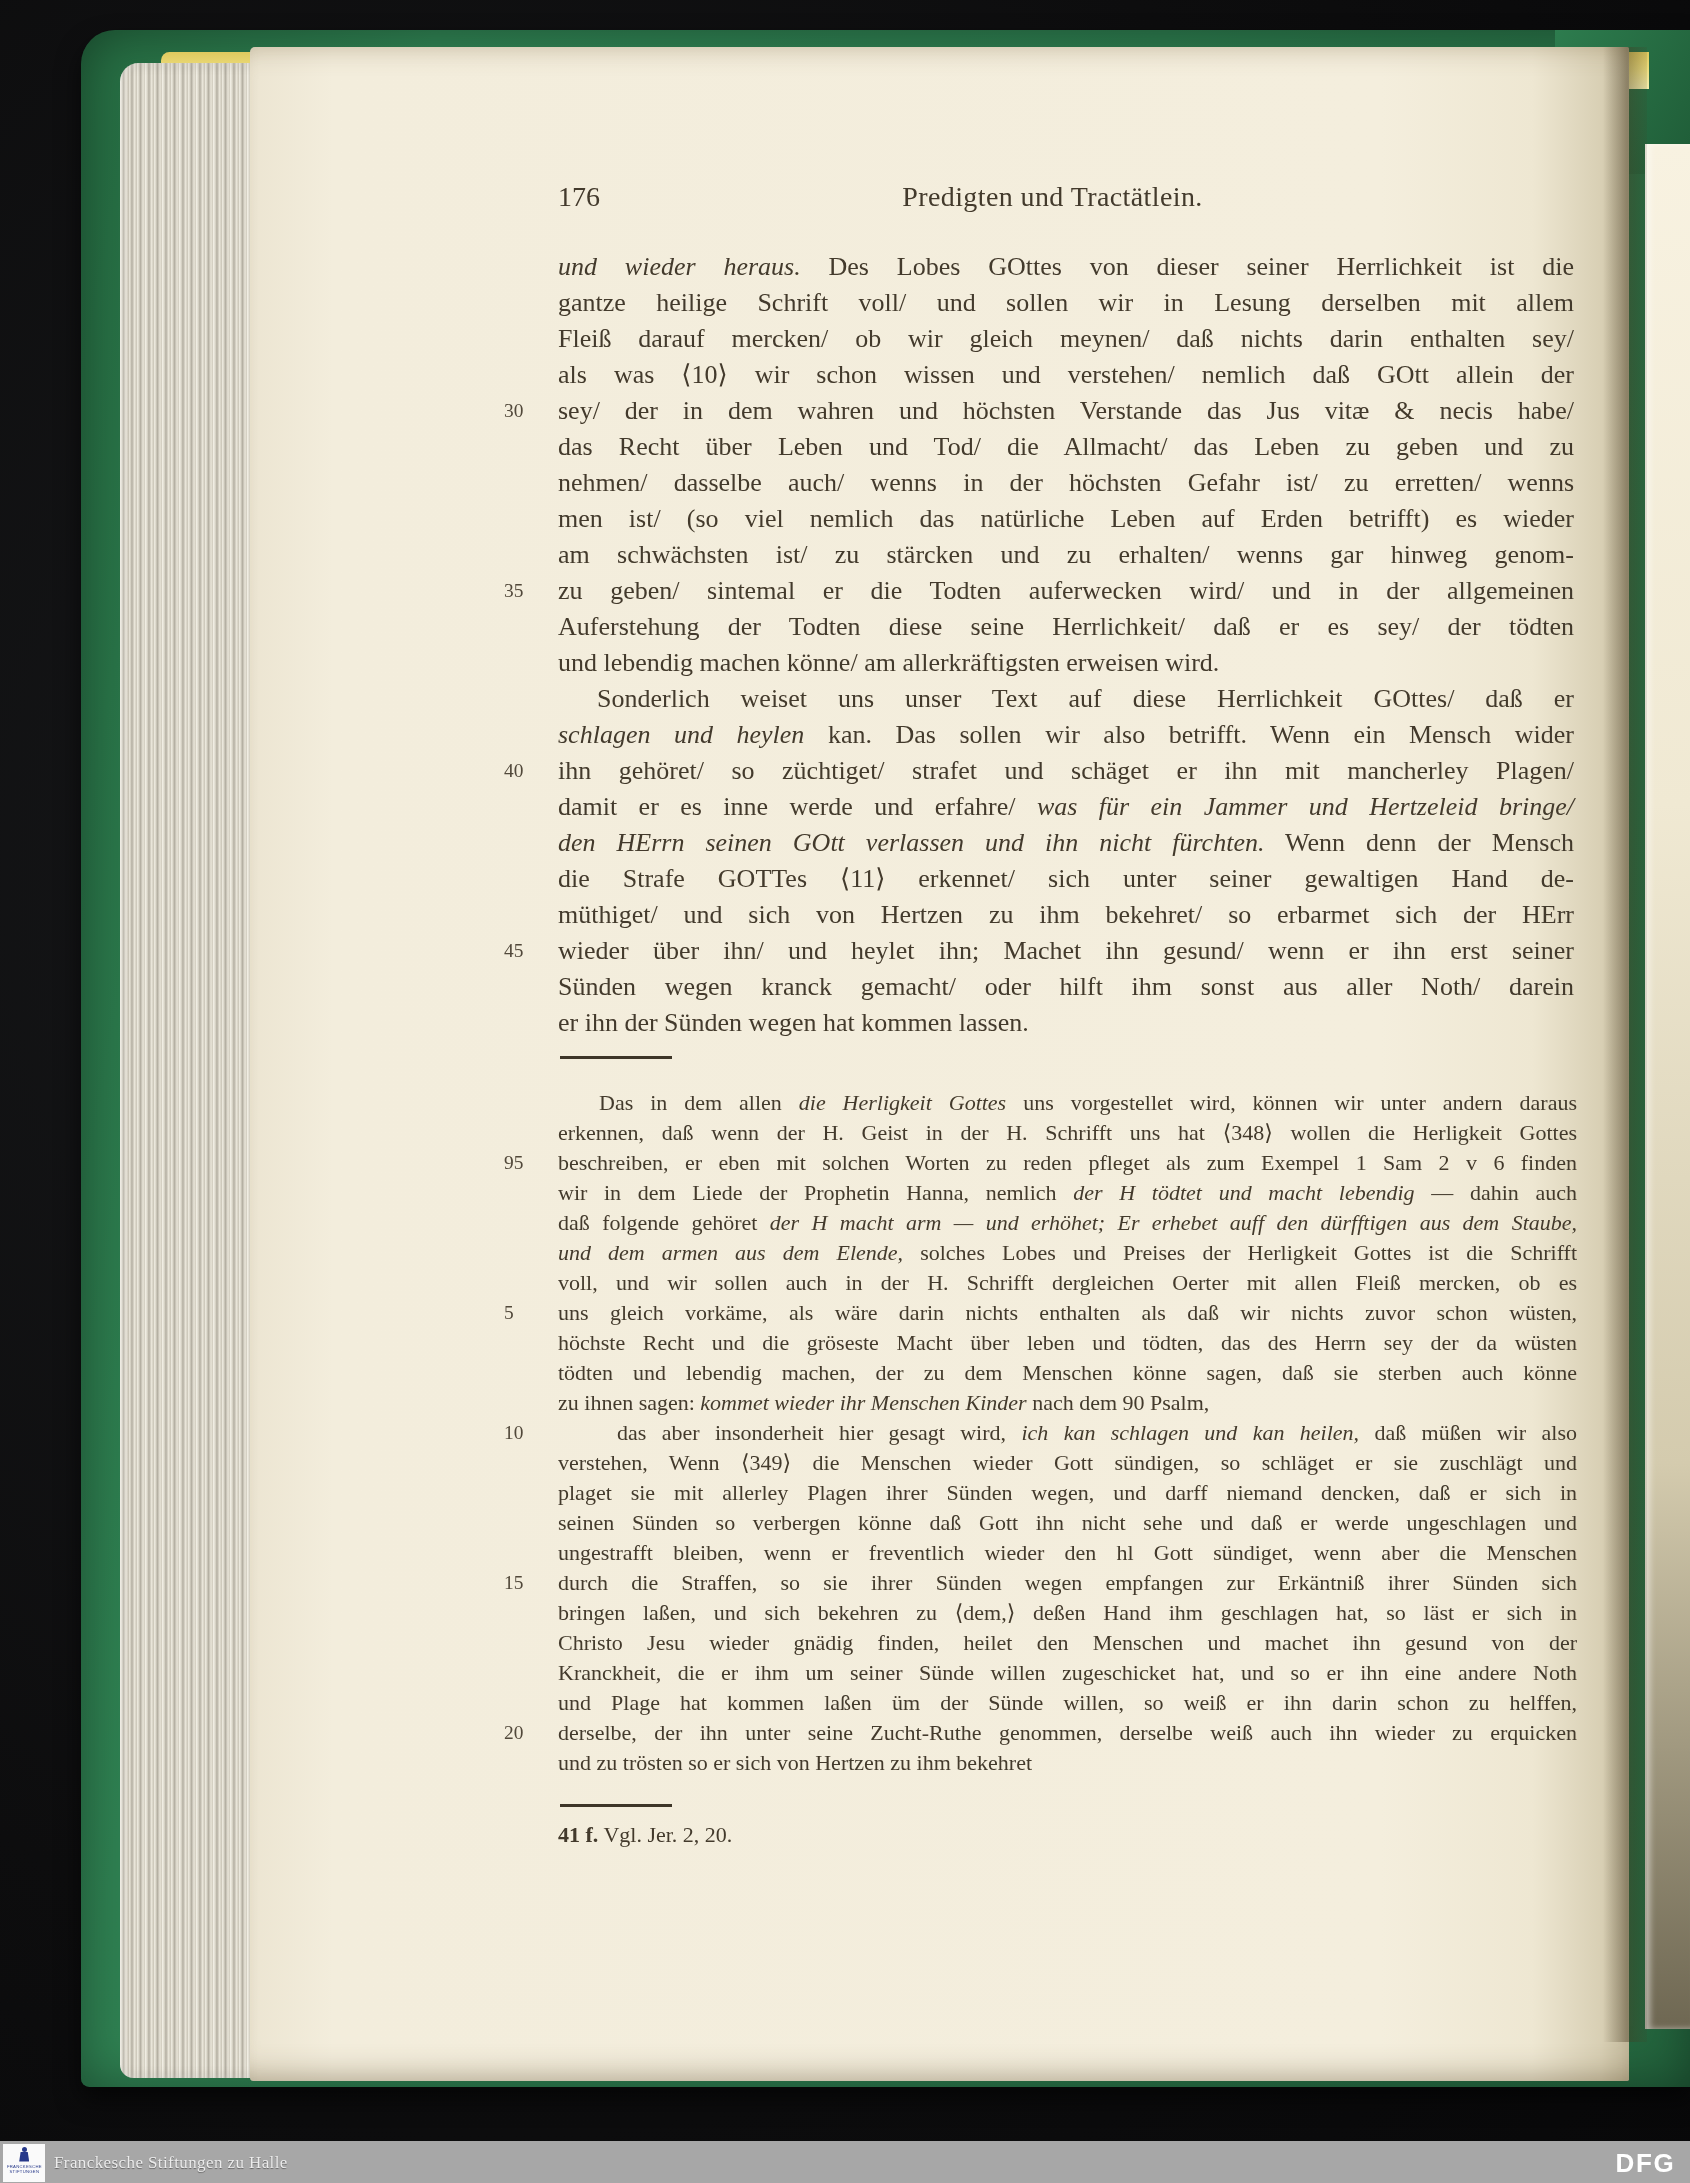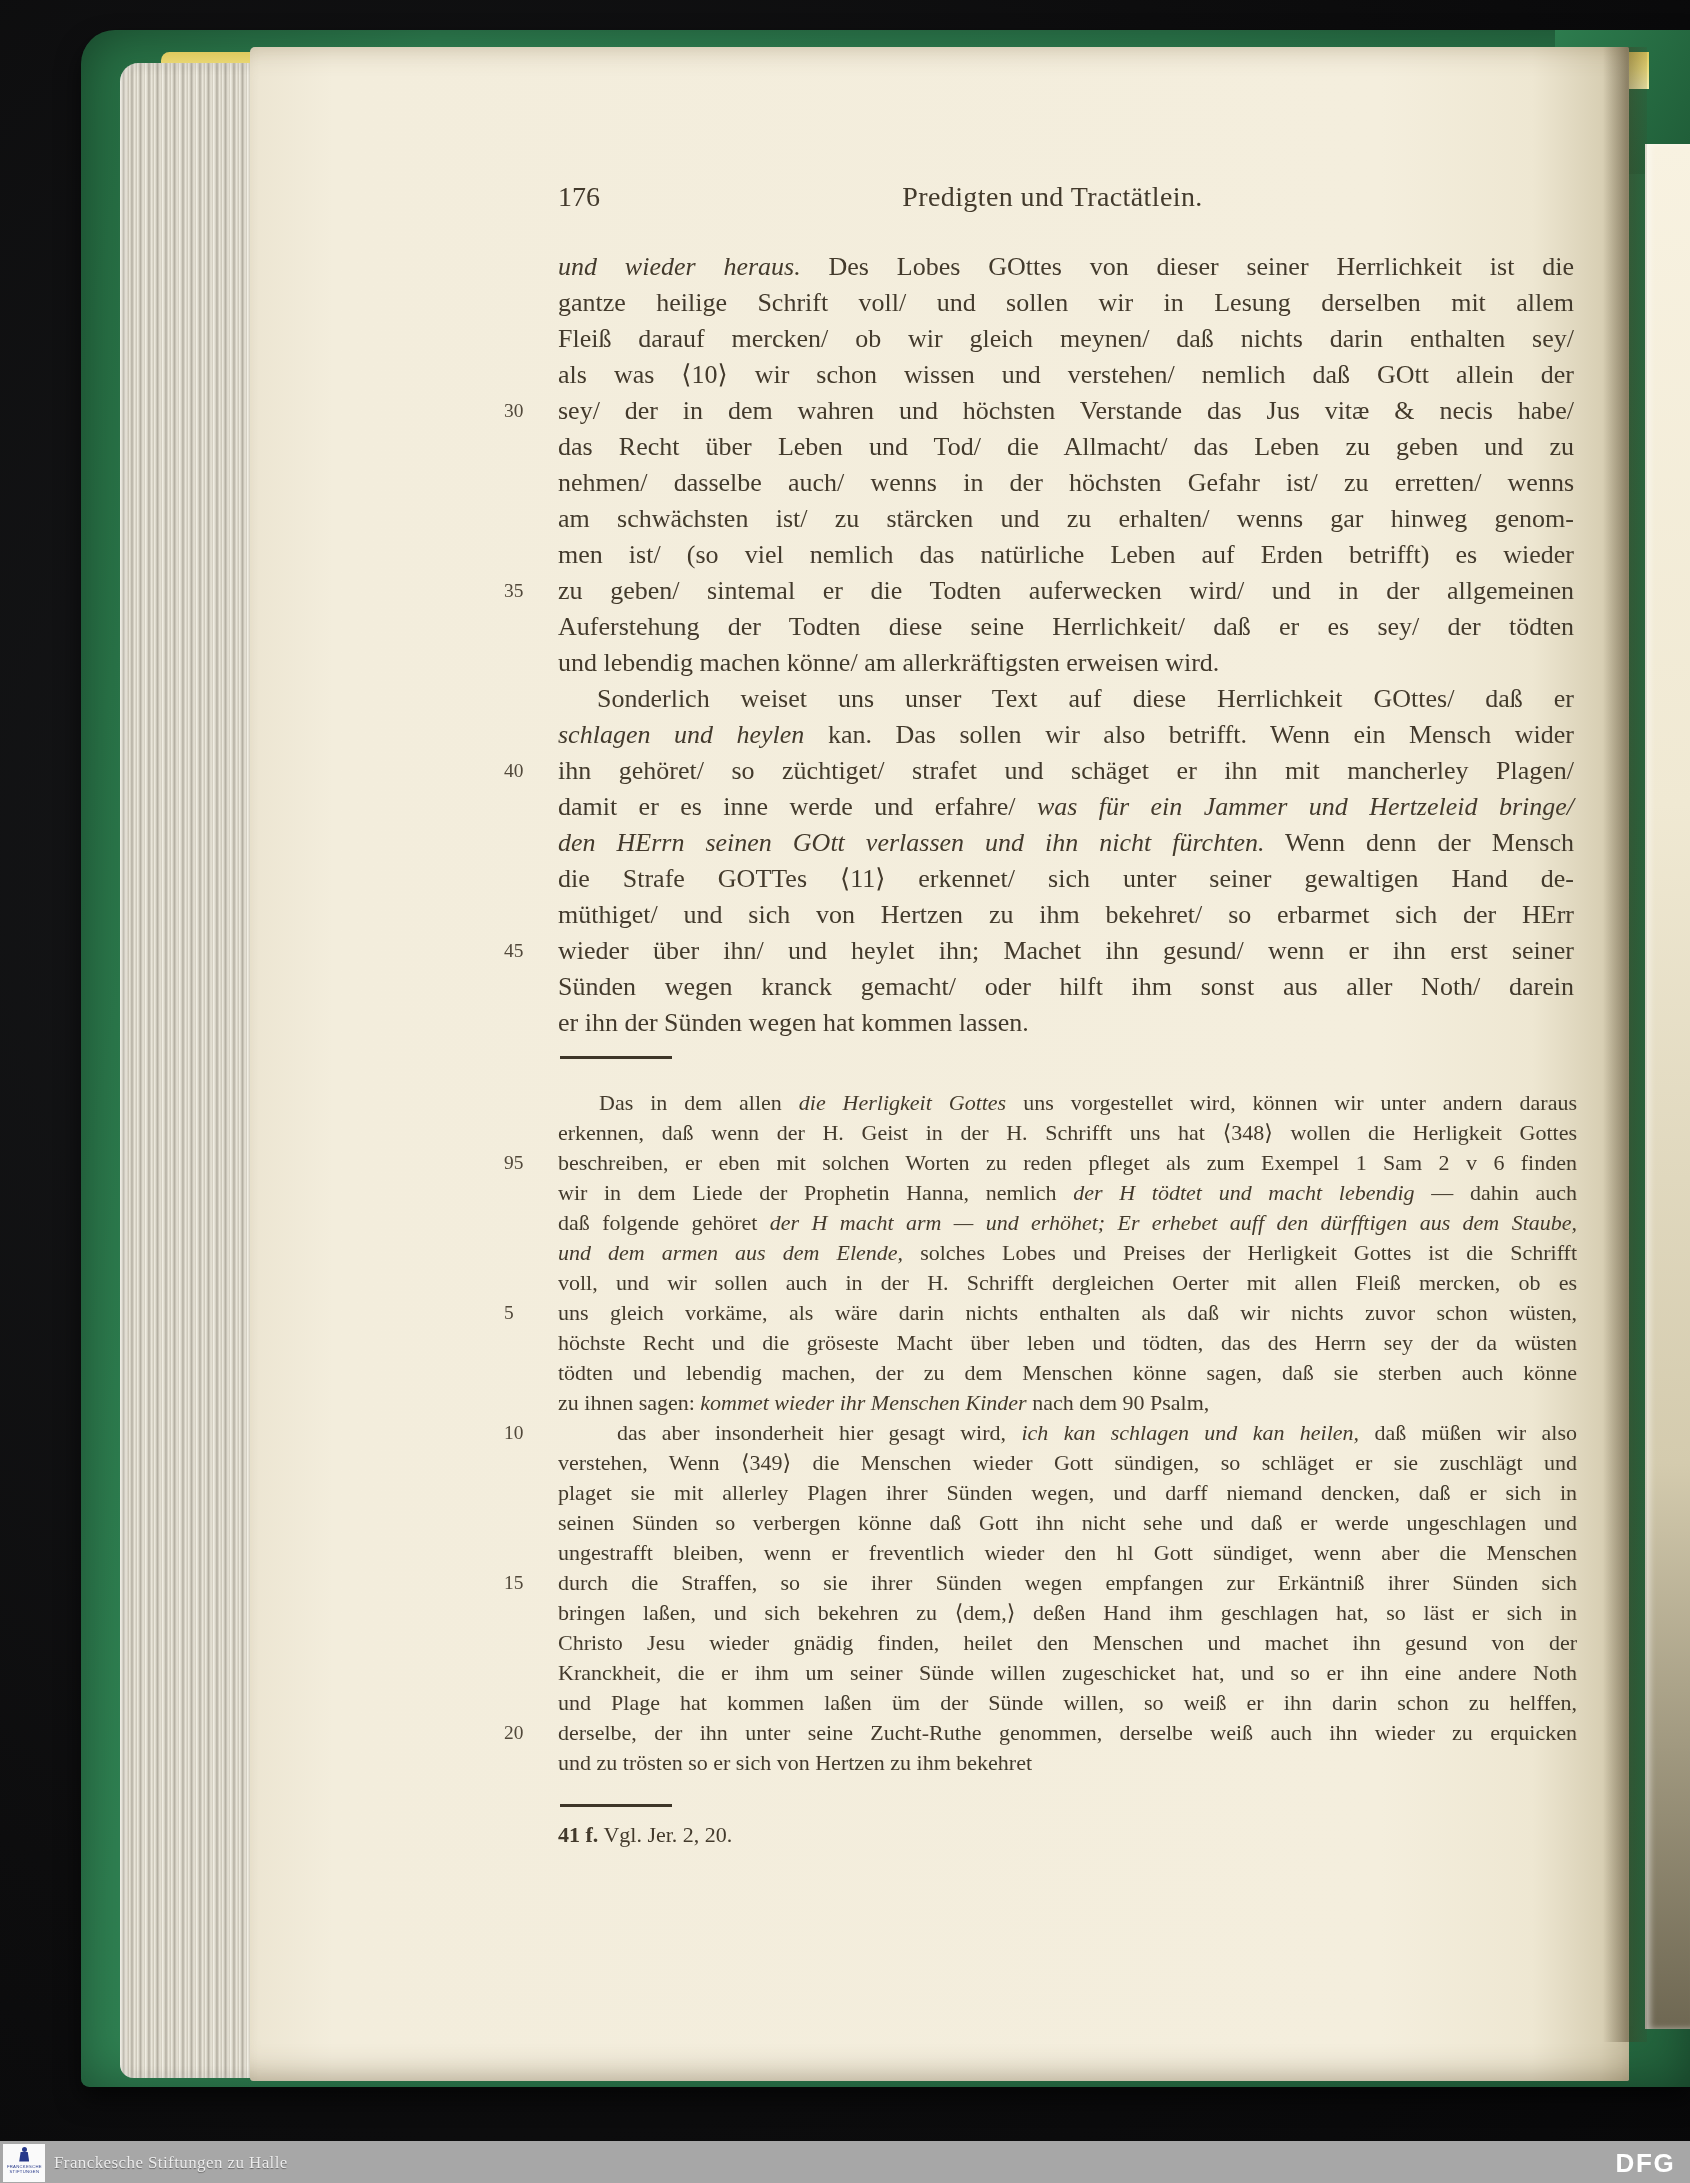--- a/index.html
+++ b/index.html
@@ -90,22 +90,22 @@
   <div class="abs ink runhead-title">Predigten und Tractätlein.</div>
 
   <div class="abs ink tblock" id="block-main">
       <div class="tline large just"><em>und wieder heraus.</em><span> Des Lobes GOttes von dieser seiner Herrlichkeit ist die</span></div>
       <div class="tline large just"><span>gantze heilige Schrift voll/ und sollen wir in Lesung derselben mit allem</span></div>
       <div class="tline large just"><span>Fleiß darauf mercken/ ob wir gleich meynen/ daß nichts darin enthalten sey/</span></div>
       <div class="tline large just"><span>als was ⟨10⟩ wir schon wissen und verstehen/ nemlich daß GOtt allein der</span></div>
       <div class="tline large just"><span class="mnum">30</span><span>sey/ der in dem wahren und höchsten Verstande das Jus vitæ &amp; necis habe/</span></div>
       <div class="tline large just"><span>das Recht über Leben und Tod/ die Allmacht/ das Leben zu geben und zu</span></div>
       <div class="tline large just"><span>nehmen/ dasselbe auch/ wenns in der höchsten Gefahr ist/ zu erretten/ wenns</span></div>
+      <div class="tline large just"><span>men ist/ (so viel nemlich das natürliche Leben auf Erden betrifft) es wieder</span></div>
       <div class="tline large just"><span>am schwächsten ist/ zu stärcken und zu erhalten/ wenns gar hinweg genom-</span></div>
-      <div class="tline large just"><span>men ist/ (so viel nemlich das natürliche Leben auf Erden betrifft) es wieder</span></div>
       <div class="tline large just"><span class="mnum">35</span><span>zu geben/ sintemal er die Todten auferwecken wird/ und in der allgemeinen</span></div>
       <div class="tline large just"><span>Auferstehung der Todten diese seine Herrlichkeit/ daß er es sey/ der tödten</span></div>
       <div class="tline large"><span>und lebendig machen könne/ am allerkräftigsten erweisen wird.</span></div>
       <div class="tline large just" style="padding-left: 39px;"><span>Sonderlich weiset uns unser Text auf diese Herrlichkeit GOttes/ daß er</span></div>
       <div class="tline large just"><em>schlagen und heylen</em><span> kan. Das sollen wir also betrifft. Wenn ein Mensch wider</span></div>
       <div class="tline large just"><span class="mnum">40</span><span>ihn gehöret/ so züchtiget/ strafet und schäget er ihn mit mancherley Plagen/</span></div>
       <div class="tline large just"><span>damit er es inne werde und erfahre/ </span><em>was für ein Jammer und Hertzeleid bringe/</em></div>
       <div class="tline large just"><em>den HErrn seinen GOtt verlassen und ihn nicht fürchten.</em><span> Wenn denn der Mensch</span></div>
       <div class="tline large just"><span>die Strafe GOTTes ⟨11⟩ erkennet/ sich unter seiner gewaltigen Hand de-</span></div>
       <div class="tline large just"><span>müthiget/ und sich von Hertzen zu ihm bekehret/ so erbarmet sich der HErr</span></div>

